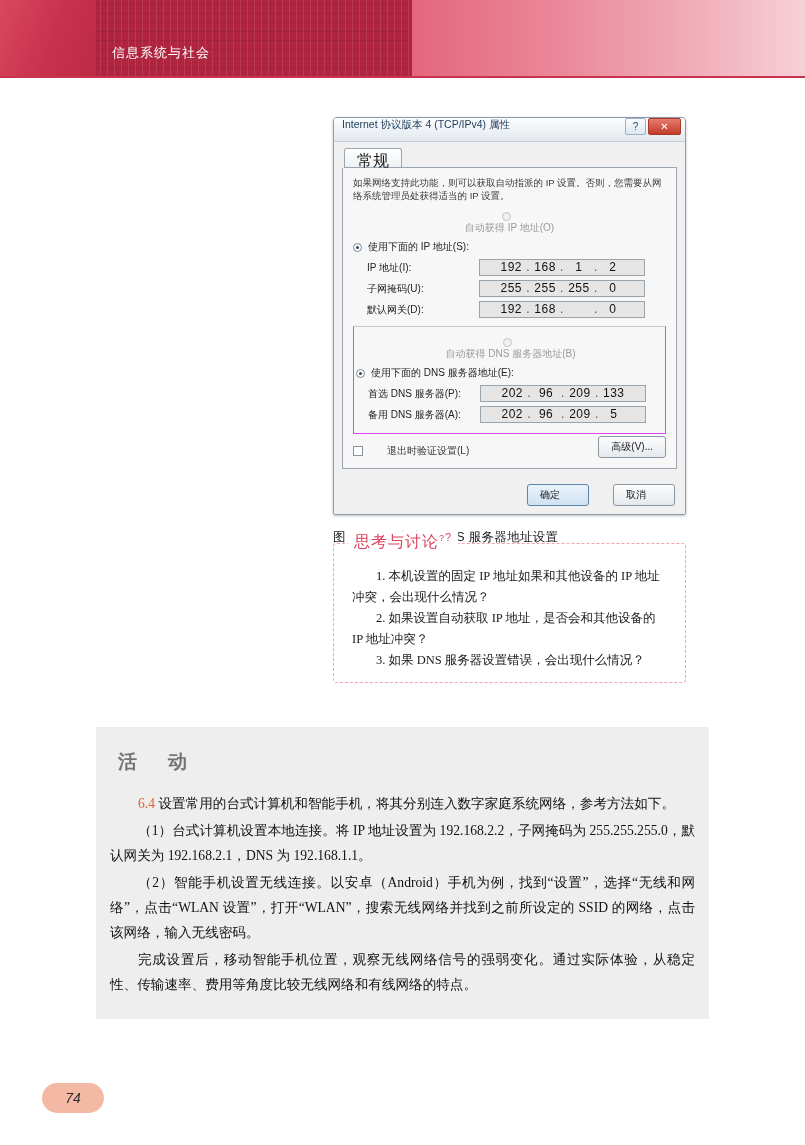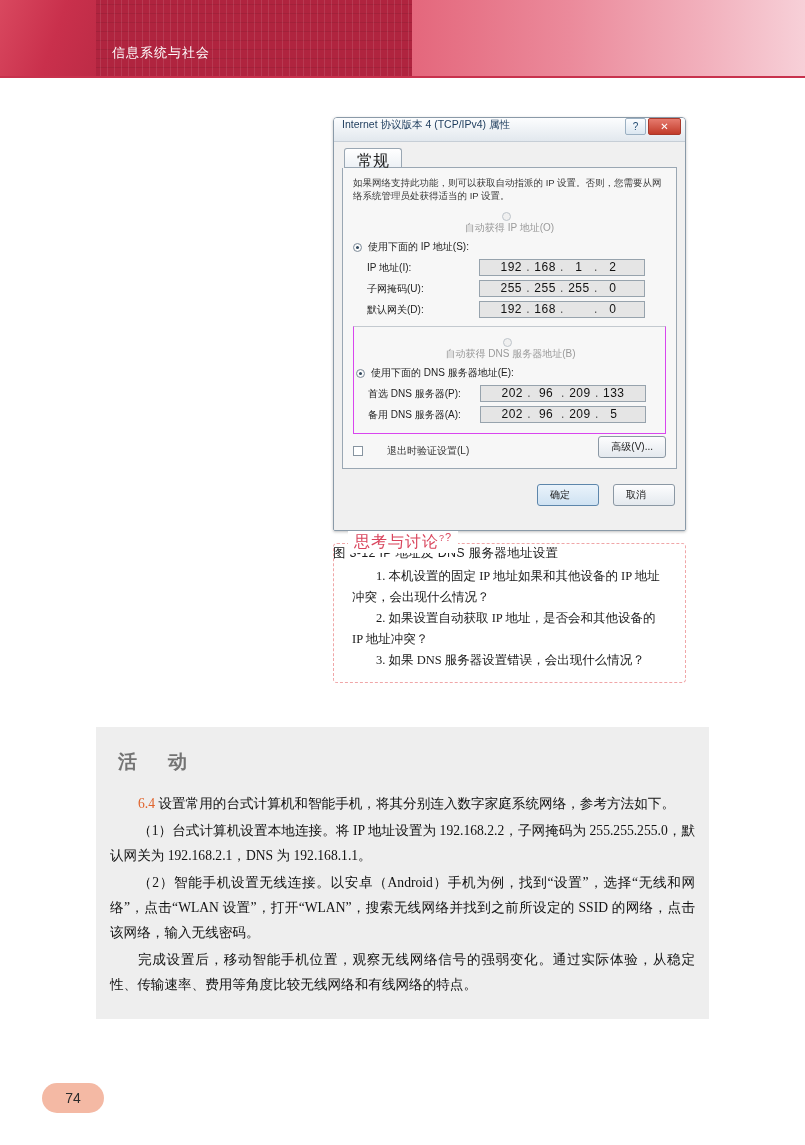--- a/index.html
+++ b/index.html
@@ -235,22 +235,22 @@
   }
   .btn.adv {
     position: absolute;
     right: 10px;
     bottom: 10px;
     min-width: 64px;
   }
   .win-footer {
     display: flex;
     justify-content: flex-end;
-    gap: 14px;
-    padding: 7px 10px 24px 10px;
+    gap: 24px;
+    padding: 7px 10px 8px 10px;
     background: #f0f0f0;
   }
   .btn.primary {
     border-color: #5d86ab;
     background: linear-gradient(#eaf3fb, #cfe2f2);
   }
 
   .figure-caption {
     margin-top: 14px;
     text-align: left;
@@ -331,20 +331,21 @@
   
   .page-num-wrap {
     position: absolute;
     bottom: 32px; left: 42px;
     width: 62px; height: 30px;
     background: #f4b9a4;
     border-radius: 15px;
     display: flex;
     align-items: center;
     justify-content: center;
+    font-style: italic;
   }
   .page-num {
     font-family: "Liberation Sans", "DejaVu Sans", sans-serif;
     font-size: 14px;
     color: #2b2b2b;
   }
 </style>
 </head>
 <body>
 

